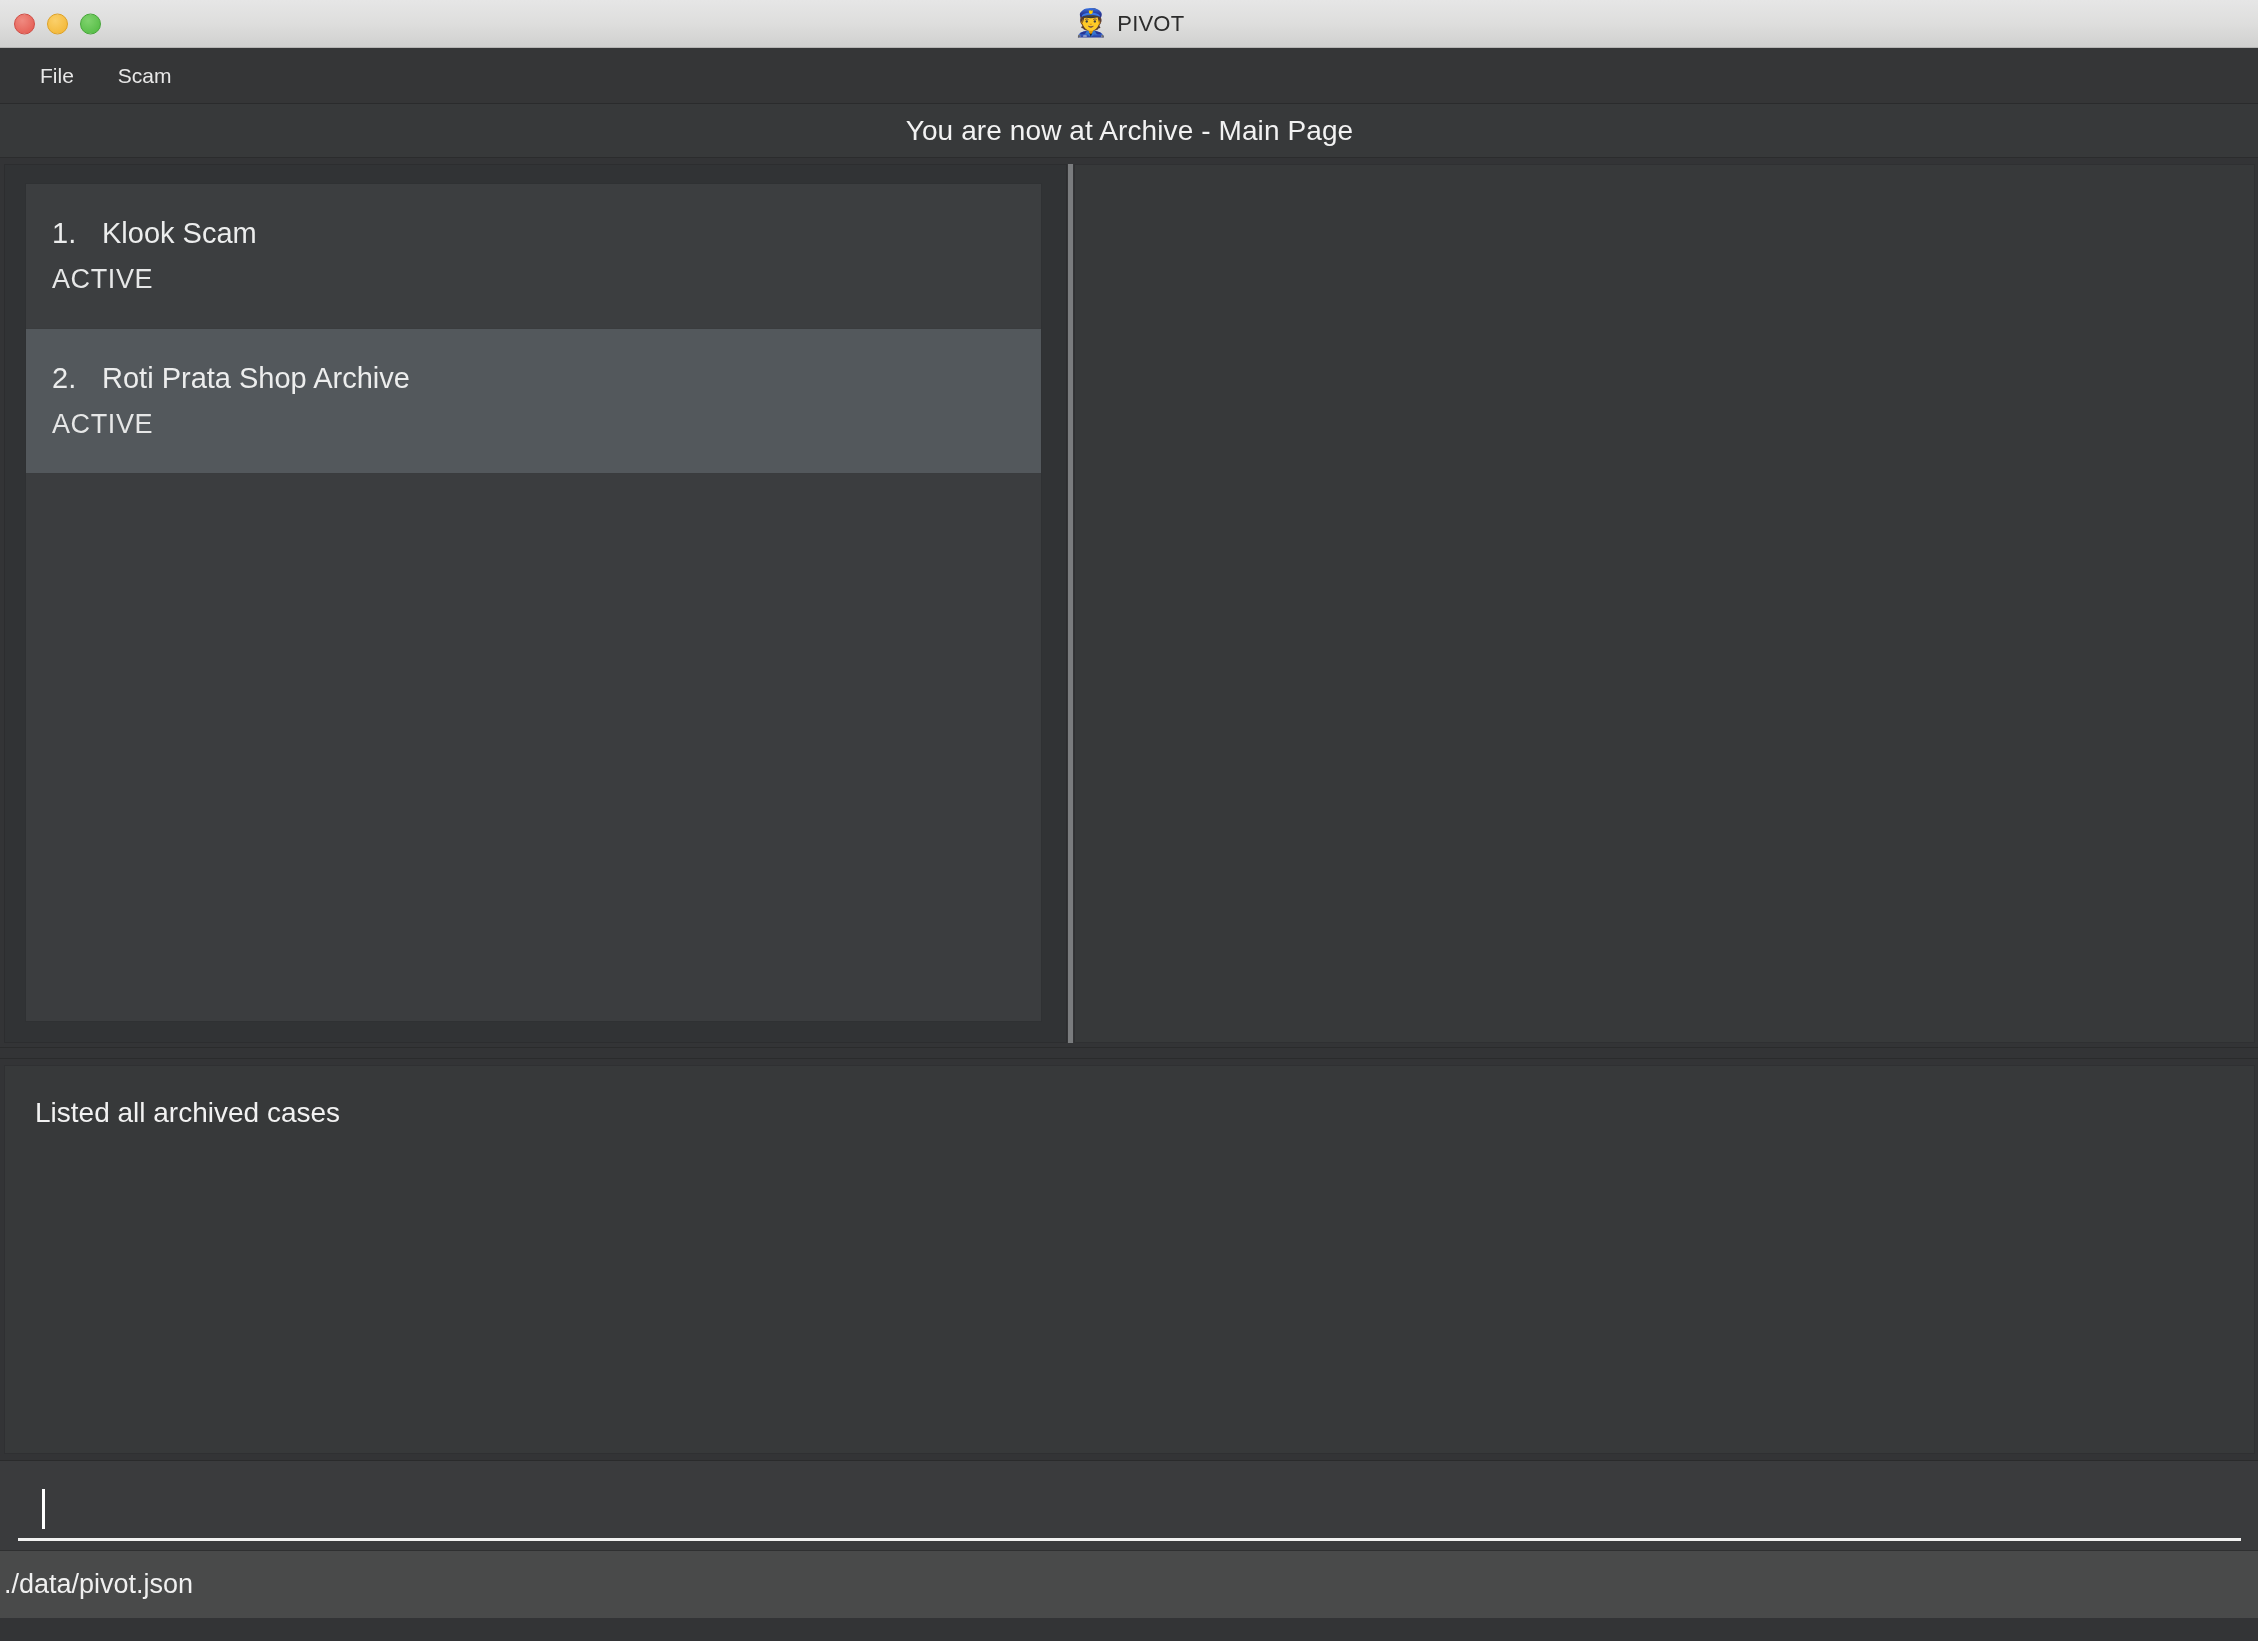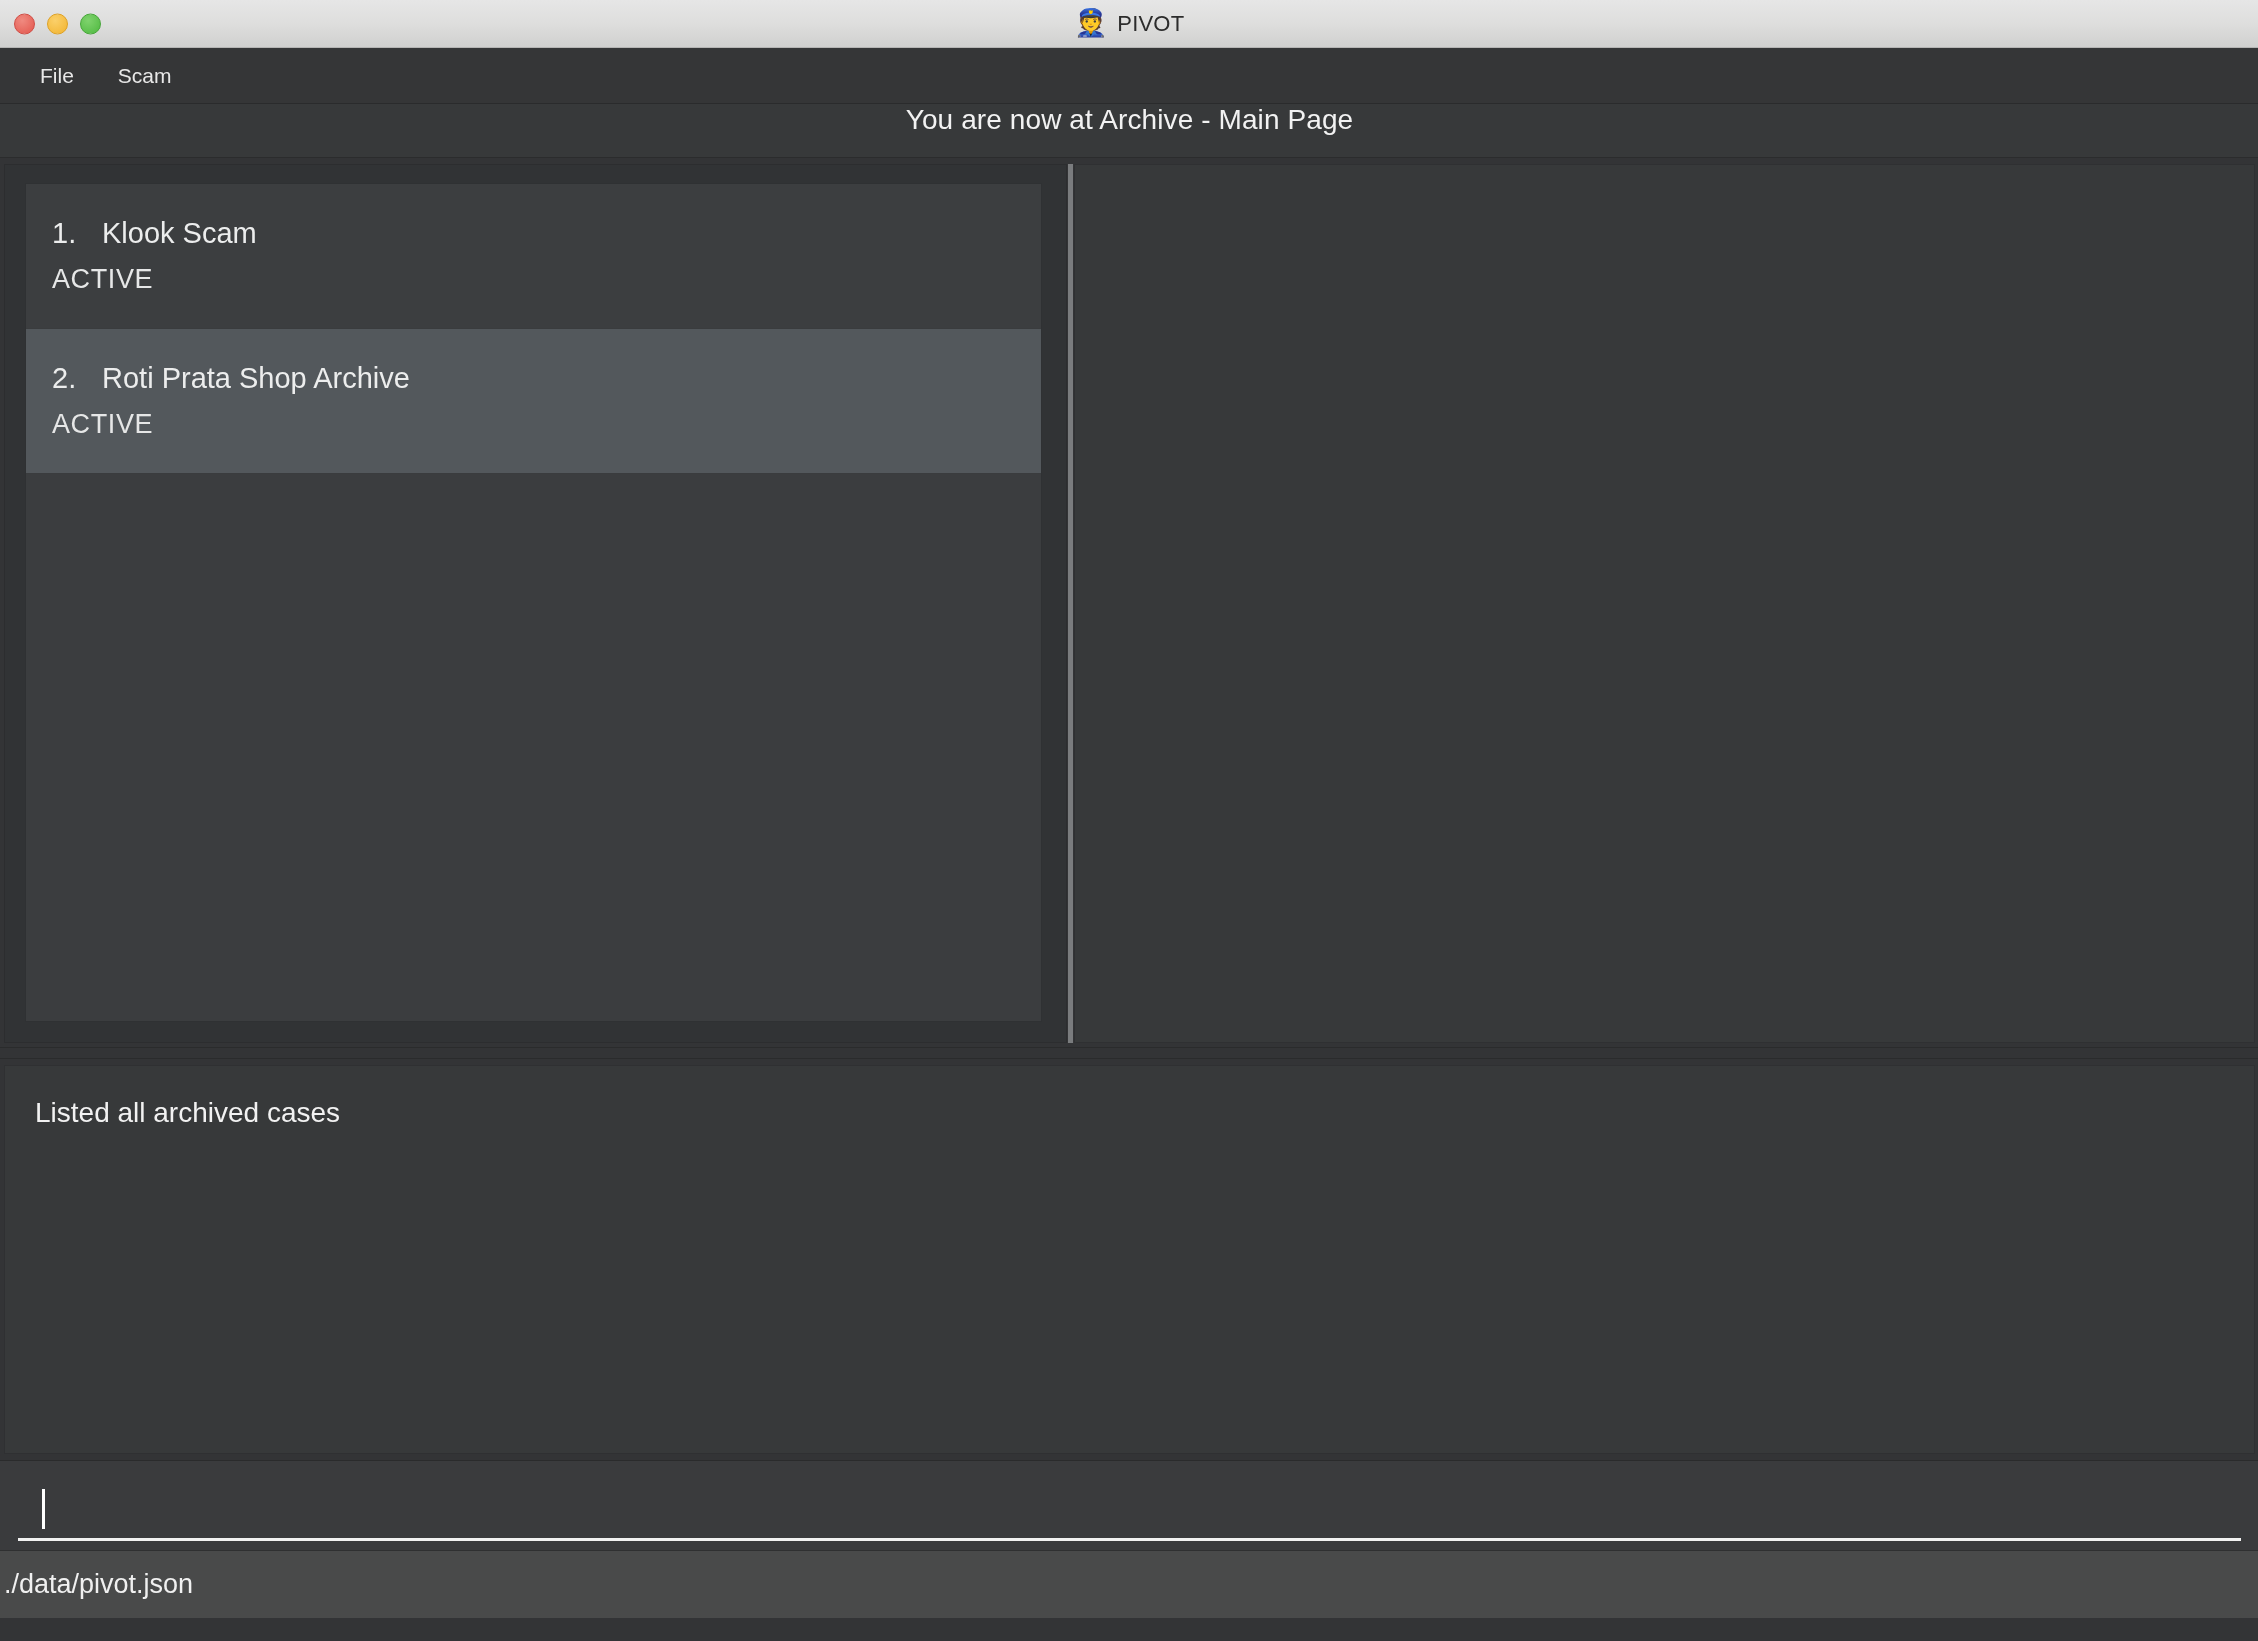--- a/index.html
+++ b/index.html
@@ -82,21 +82,21 @@
     cursor: default;
     line-height: 1.2;
   }
 
   
   .locationbar {
     height: 54px;
     width: 100%;
     background: #37393a;
     display: flex;
-    align-items: flex-start;
+    align-items: center;
     justify-content: center;
     border-bottom: 1px solid #2b2c2d;
   }
   .location-text {
     font-size: 28px;
     color: #f2f2f2;
     letter-spacing: 0.1px;
   }
 
   

